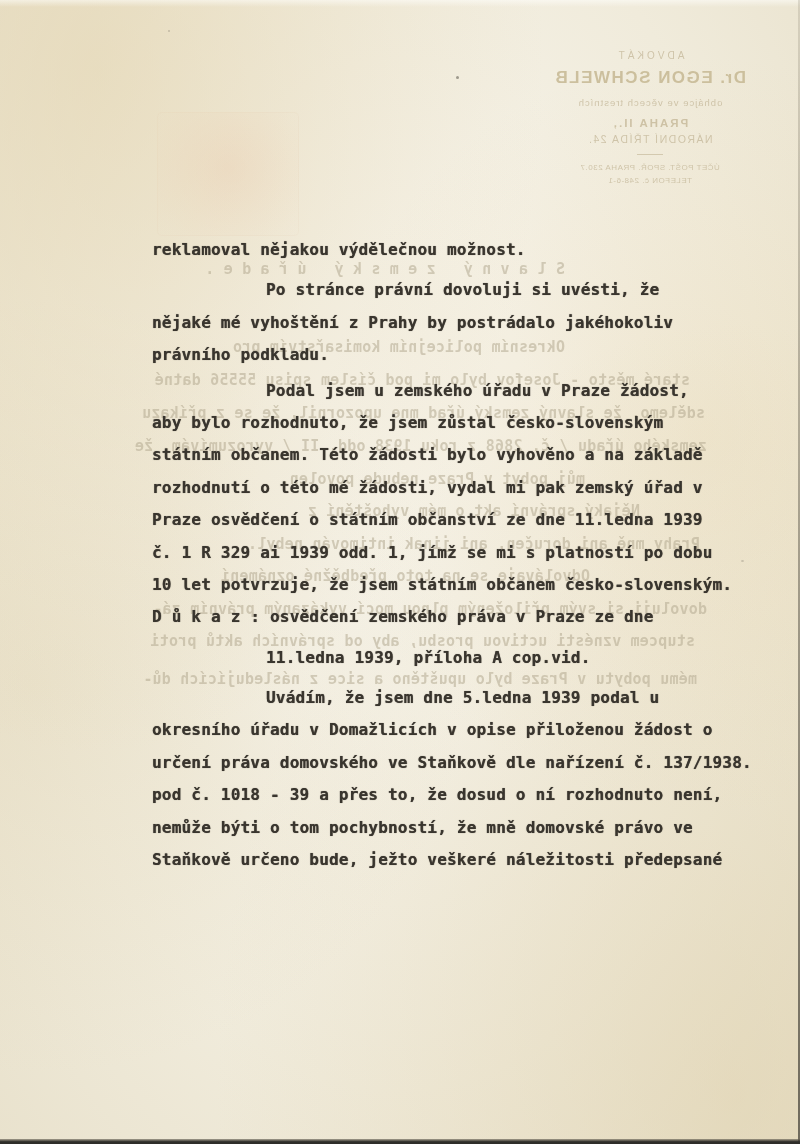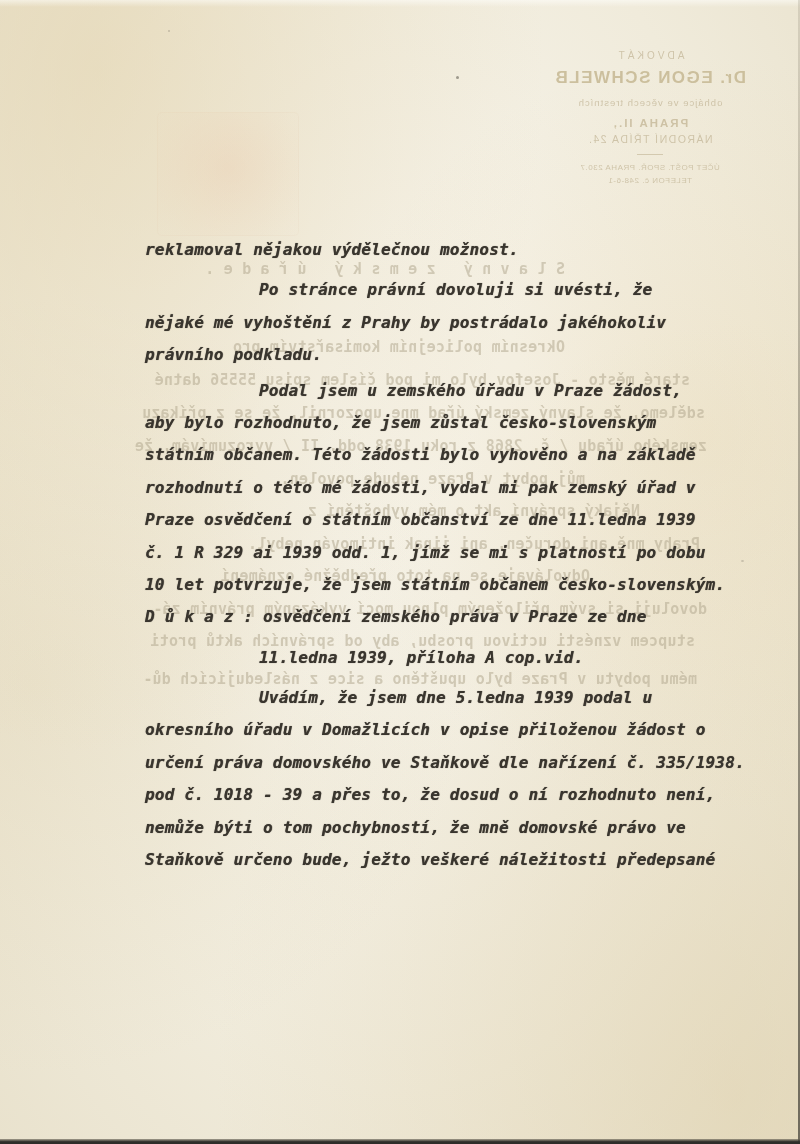--- a/index.html
+++ b/index.html
@@ -57,25 +57,24 @@
     transform:scaleX(-1);
     color:#b1a78e;
     opacity:0.52;
     filter:blur(0.35px);
     font-weight:bold;font-size:15px;
   }
   .ghost-line{position:absolute;white-space:pre;letter-spacing:0.2px;}
 
   
   .typed{
-    position:absolute;left:145px;top:234px;width:620px;
+    position:absolute;left:152px;top:234px;width:620px;
     font-weight:bold;font-size:16px;
     color:#39352e;
     letter-spacing:0.2px;
-    font-style:italic;
   }
   .typed-line{
     height:32.4px;line-height:32.4px;white-space:pre;
     text-shadow:0 0 0.9px rgba(55,49,42,0.65), 0.4px 0.4px 0.5px rgba(55,49,42,0.35);
   }
   .typed-line.indent{padding-left:114px;margin-top:8px;}
 
   
   .speck{position:absolute;border-radius:50%;background:rgba(90,85,75,0.55);}
   .speck.s1{left:456px;top:76px;width:3px;height:3px;}
@@ -128,21 +127,21 @@
       <div class="typed-line">aby bylo rozhodnuto, že jsem zůstal česko-slovenským</div>
       <div class="typed-line">státním občanem. Této žádosti bylo vyhověno a na základě</div>
       <div class="typed-line">rozhodnutí o této mé žádosti, vydal mi pak zemský úřad v</div>
       <div class="typed-line">Praze osvědčení o státním občanství ze dne 11.ledna 1939</div>
       <div class="typed-line">č. 1 R 329 ai 1939 odd. 1, jímž se mi s platností po dobu</div>
       <div class="typed-line">10 let potvrzuje, že jsem státním občanem česko-slovenským.</div>
       <div class="typed-line">D ů k a z : osvědčení zemského práva v Praze ze dne</div>
       <div class="typed-line indent">11.ledna 1939, příloha A cop.vid.</div>
       <div class="typed-line indent" style="">Uvádím, že jsem dne 5.ledna 1939 podal u</div>
       <div class="typed-line">okresního úřadu v Domažlicích v opise přiloženou žádost o</div>
-      <div class="typed-line">určení práva domovského ve Staňkově dle nařízení č. 335/1938.</div>
+      <div class="typed-line">určení práva domovského ve Staňkově dle nařízení č. 137/1938.</div>
       <div class="typed-line">pod č. 1018 - 39 a přes to, že dosud o ní rozhodnuto není,</div>
       <div class="typed-line">nemůže býti o tom pochybností, že mně domovské právo ve</div>
       <div class="typed-line">Staňkově určeno bude, ježto veškeré náležitosti předepsané</div>
     </div>
 
   <span class="speck s1"></span>
   <span class="speck s2"></span>
   <span class="speck s3"></span>
 
   <div class="edge-right"></div>

